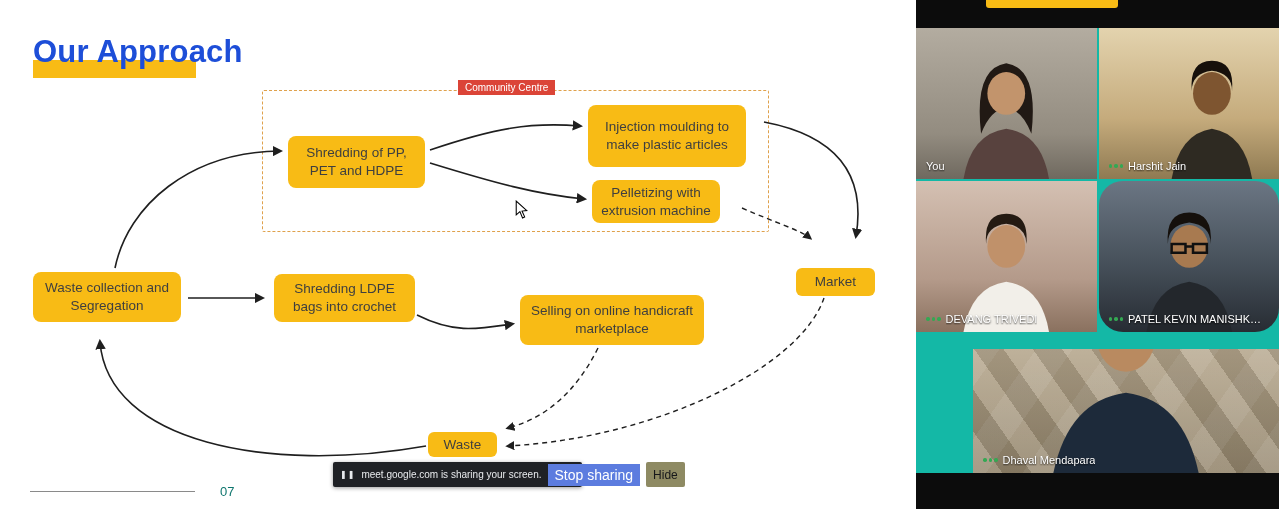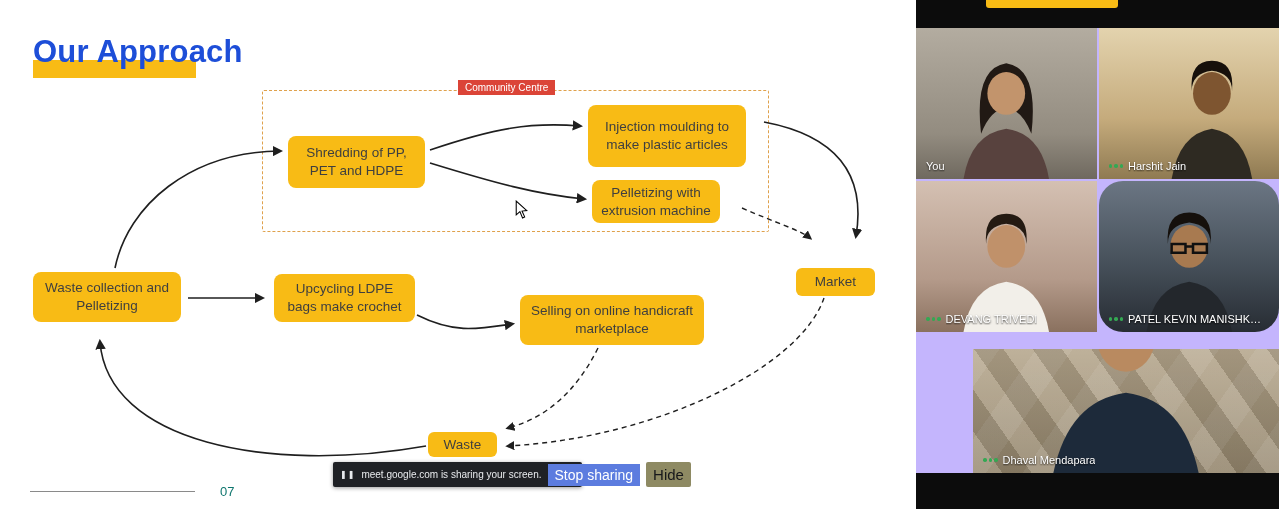--- a/index.html
+++ b/index.html
@@ -42,24 +42,24 @@
   .footer-line{position:absolute;left:30px;top:491px;width:165px;border-top:1.5px solid #8a8a8a;}
 
   .cursor{position:absolute;left:515px;top:200px;z-index:6;}
 
   
   .share-bar{position:absolute;left:333px;top:462px;width:249px;height:25px;z-index:5;
     display:flex;align-items:center;background:#1f2125;border-radius:2px;box-shadow:0 1px 4px rgba(0,0,0,.4);padding:0 0 0 7px;gap:6px;}
   .pause-ic{color:#e8eaed;font-size:8px;letter-spacing:1px;}
   .share-msg{color:#e8eaed;font-size:10px;white-space:nowrap;}
   .stop-btn{background:var(--accent-blue);color:#fff;border:none;font-size:14px;padding:3px 7px;border-radius:0;cursor:pointer;white-space:nowrap;font-family:inherit;}
-  .hide-btn{background:#8e8a63;color:#16171a;border:none;font-size:15px;padding:4px 7px;border-radius:2px;cursor:pointer;align-self:stretch;font-family:inherit;}
+  .hide-btn{background:#8e8a63;color:#16171a;border:none;font-size:12px;padding:4px 7px;border-radius:2px;cursor:pointer;align-self:stretch;font-family:inherit;}
 
   
-  .panel{flex:1;background:#c4b5fd;display:flex;flex-direction:column;}
+  .panel{flex:1;background:#14b8a6;display:flex;flex-direction:column;}
   .sliver{height:28px;background:#0c0c0c;position:relative;overflow:hidden;}
   .sliver .frag{position:absolute;left:70px;top:-3px;width:132px;height:11px;background:var(--box-fill);border-radius:3px;}
   .grid2{display:grid;grid-template-columns:1fr 1fr;gap:2px;height:151px;margin-bottom:2px;}
   .rowc{height:124px;display:flex;justify-content:flex-end;margin-top:15px;}
   .tile{position:relative;overflow:hidden;cursor:pointer;}
   .tile svg.sil{position:absolute;inset:0;width:100%;height:100%;}
   .tile .nm{position:absolute;left:10px;bottom:7px;display:flex;align-items:center;gap:5px;z-index:2;max-width:92%;}
   .tile .nm span.txt{color:#fff;font-size:11px;text-shadow:0 1px 2px rgba(0,0,0,.8);white-space:nowrap;overflow:hidden;text-overflow:ellipsis;}
   .dots{display:flex;gap:2px;align-items:center;}
   .dots i{width:3.5px;height:3.5px;border-radius:50%;background:var(--audio-green);display:block;}
@@ -110,25 +110,25 @@
         <path d="M417 315 C455 334 478 329 512 324" marker-end="url(#ah)"></path>
         <path d="M426 446 C268 474 108 442 100 342" marker-end="url(#ah)"></path>
       </g>
       <g fill="none" stroke="#1f1f1f" stroke-width="1.4" stroke-dasharray="5 4">
         <path d="M742 208 C776 223 800 230 810 238" marker-end="url(#ah)"></path>
         <path d="M598 348 C576 392 546 418 508 428" marker-end="url(#ah)"></path>
         <path d="M824 298 C800 368 656 438 508 446" marker-end="url(#ah)"></path>
       </g>
     </svg>
 
-    <div class="box bx-wc">Waste collection and Pelletizing</div>
+    <div class="box bx-wc">Waste collection and Segregation</div>
     <div class="box bx-shred">Shredding of PP, PET and HDPE</div>
     <div class="box bx-inj">Injection moulding to make plastic articles</div>
     <div class="box bx-pel">Pelletizing with extrusion machine</div>
-    <div class="box bx-upcy">Upcycling LDPE bags make crochet</div>
+    <div class="box bx-upcy">Shredding LDPE bags into crochet</div>
     <div class="box bx-sell">Selling on online handicraft marketplace</div>
     <div class="box bx-market">Market</div>
     <div class="box bx-waste">Waste</div>
 
     <div class="page-num">07</div>
     <div class="footer-line"></div>
 
     <div class="share-bar">
       <span class="pause-ic">❚❚</span>
       <span class="share-msg">meet.google.com is sharing your screen.</span>

